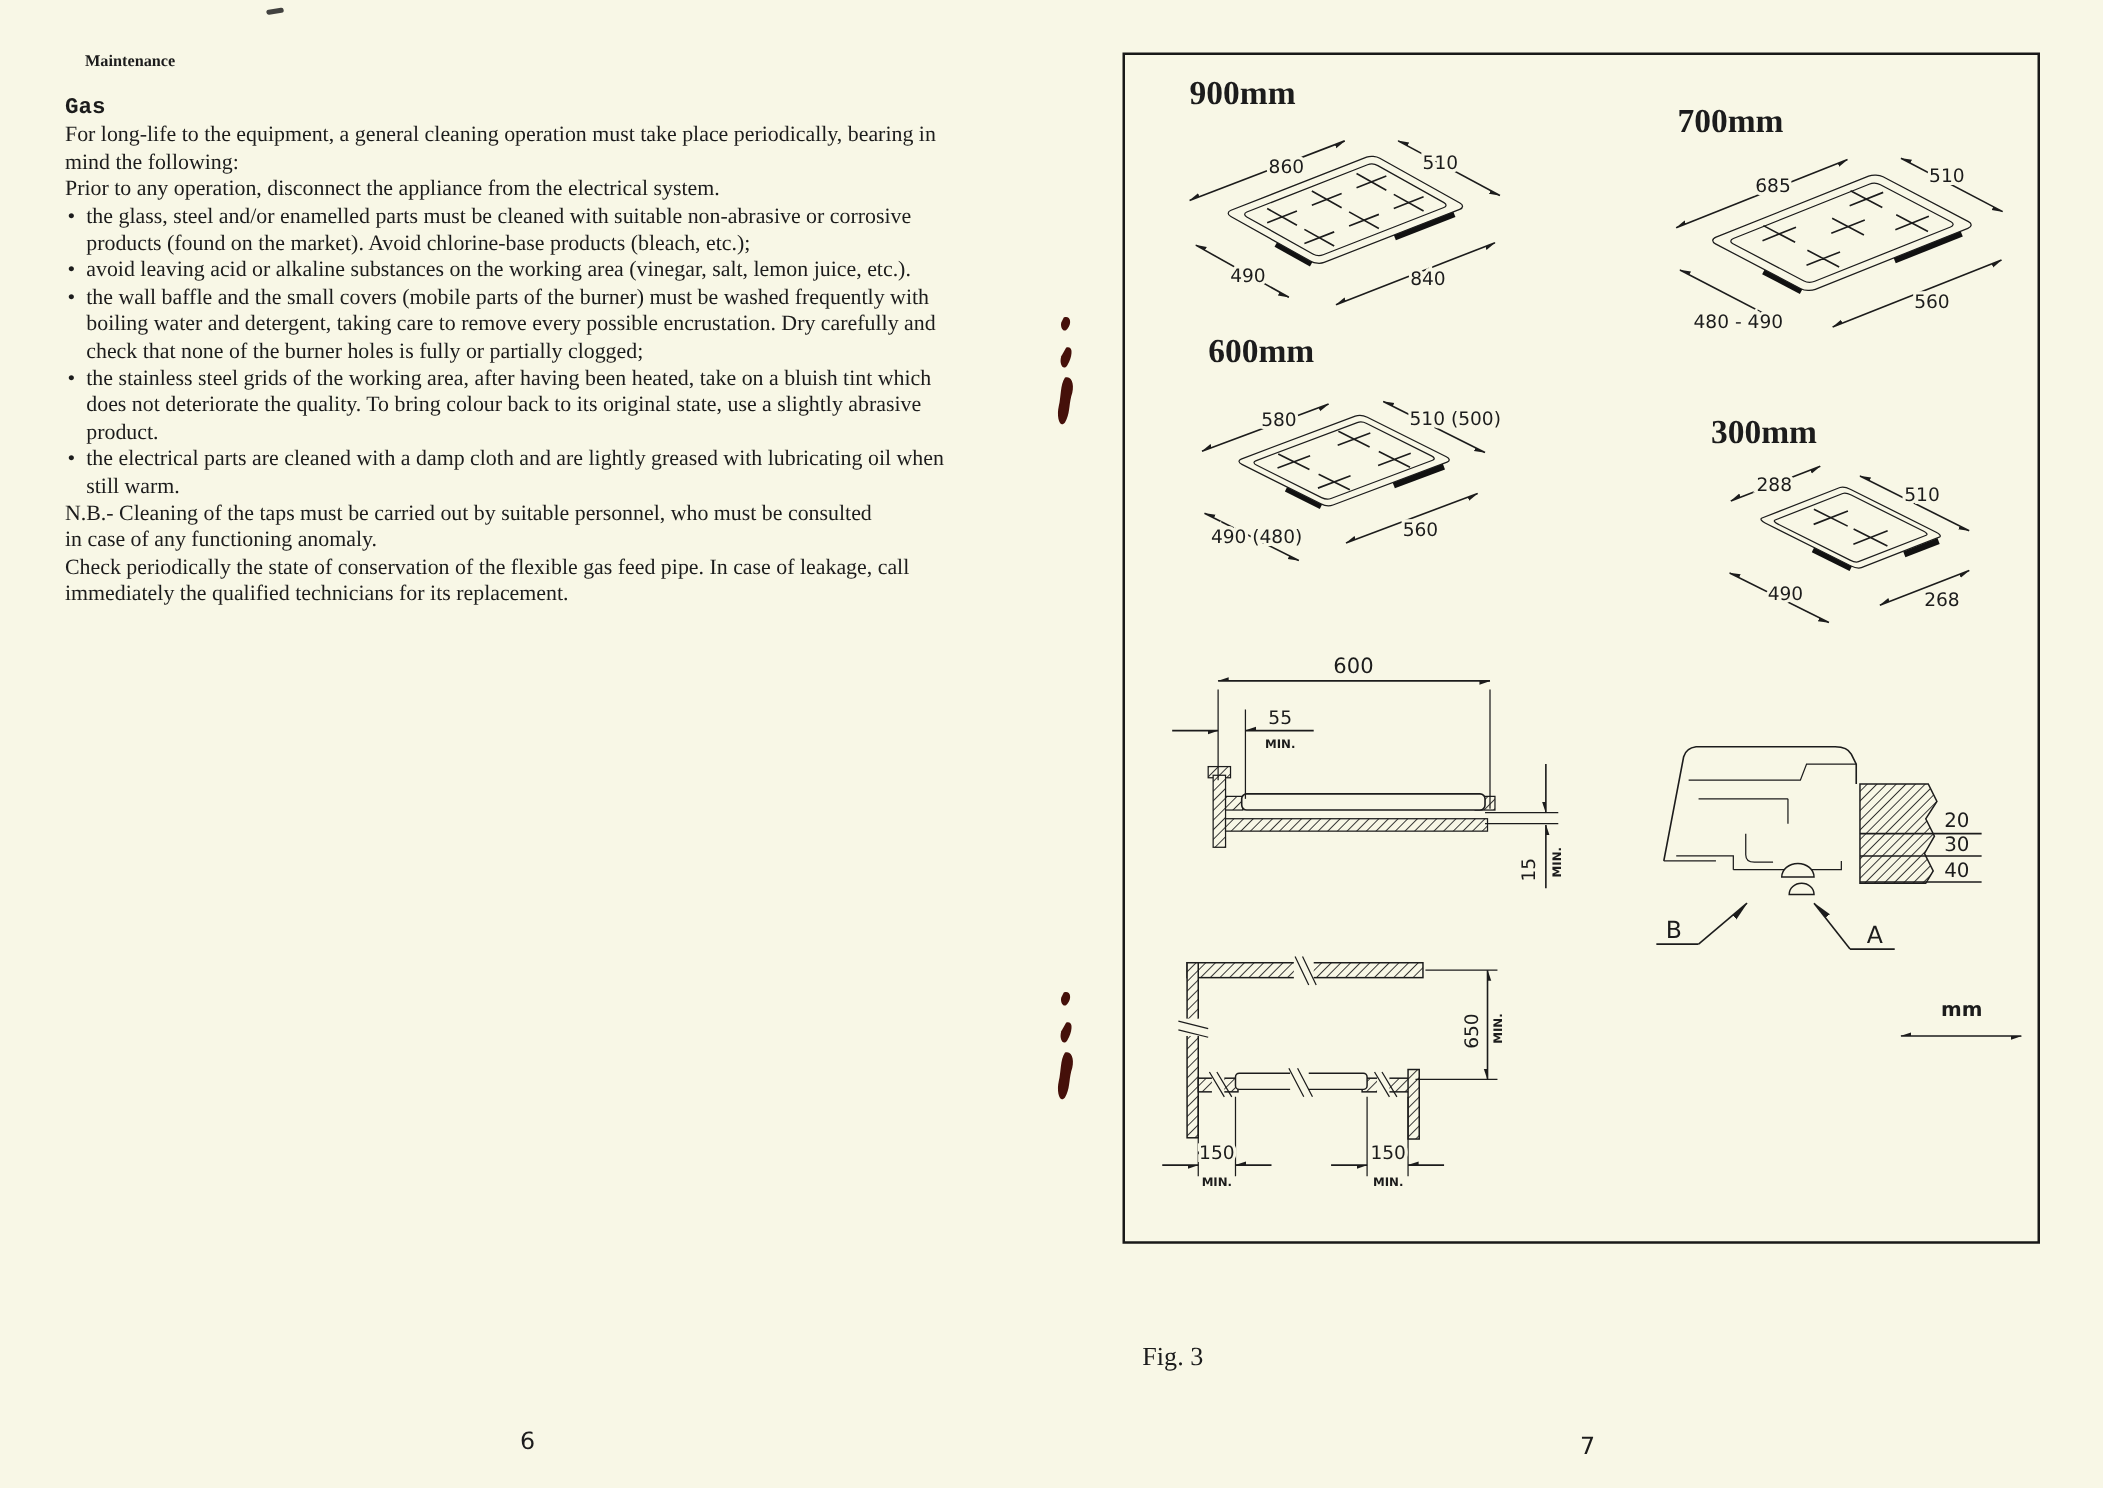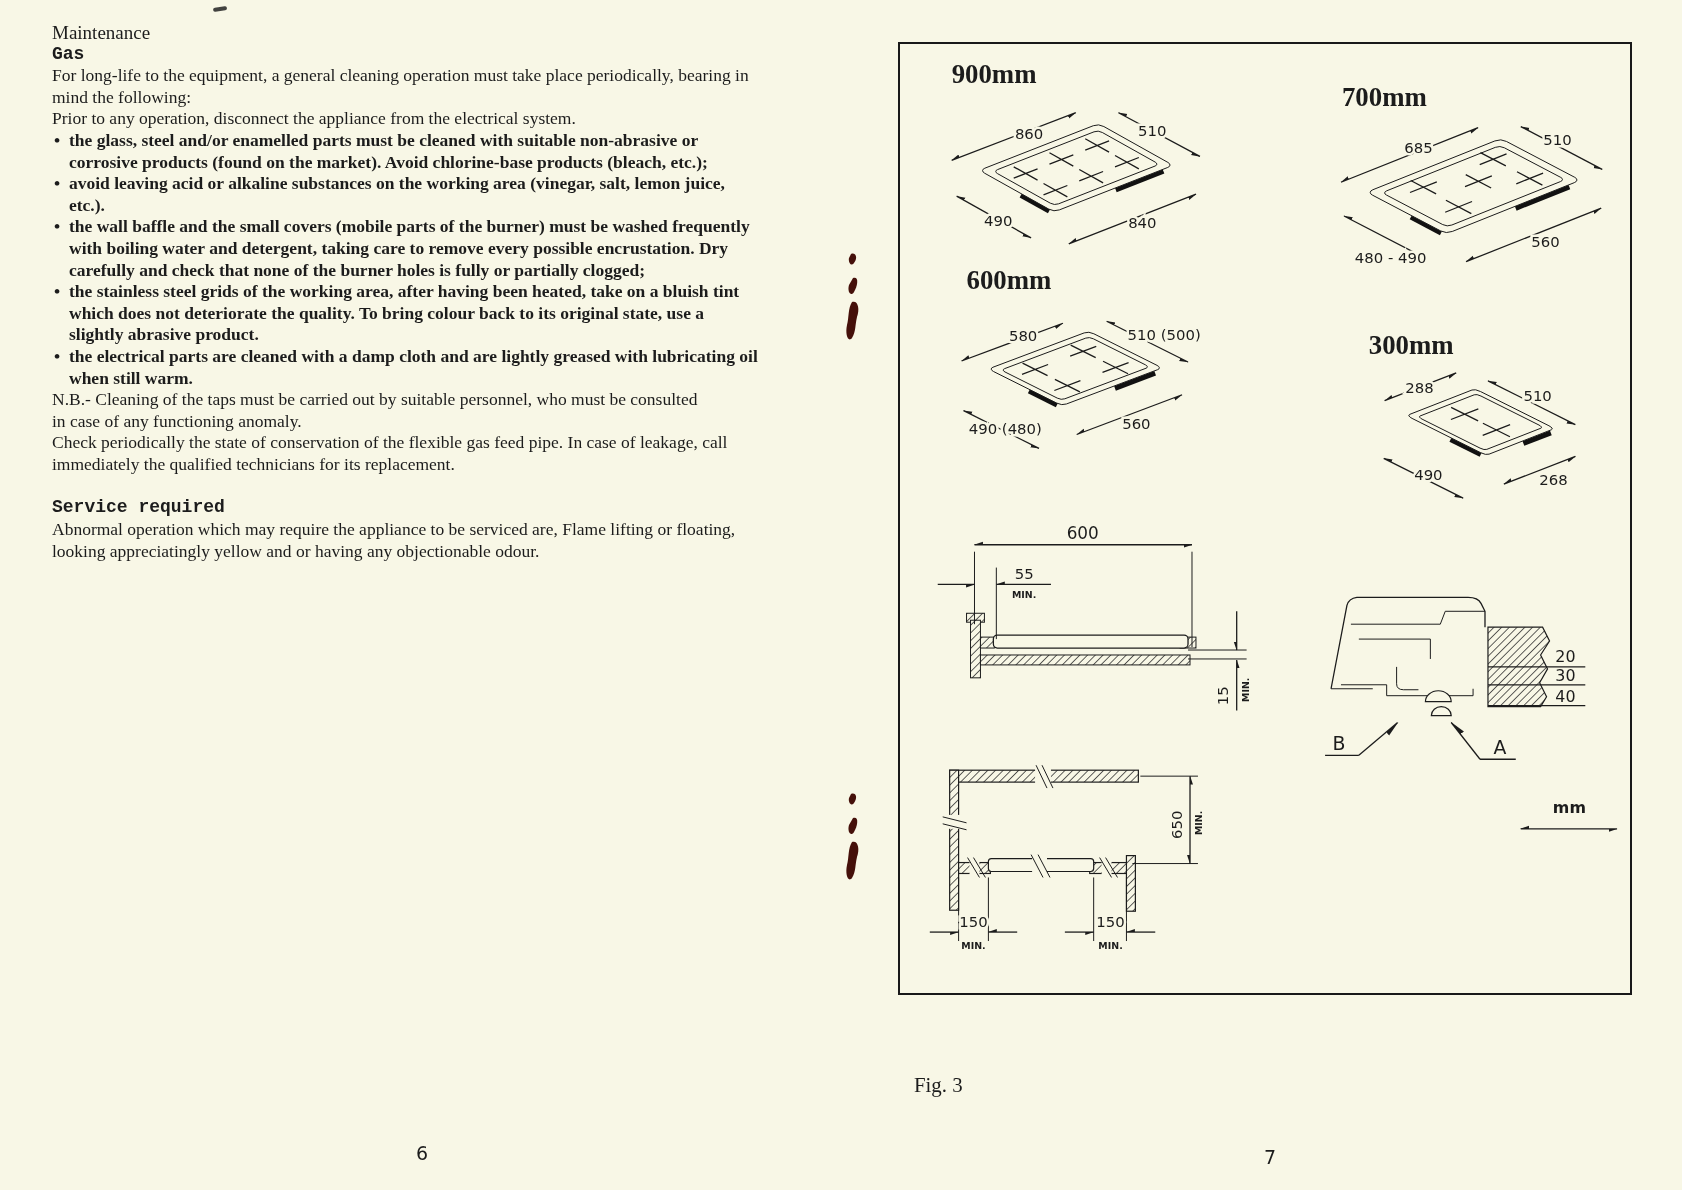--- a/index.html
+++ b/index.html
@@ -3,25 +3,25 @@
 <meta charset="utf-8">
 <style>
   html,body{margin:0;padding:0;}
   body{
     width:1682px;height:1190px;position:relative;overflow:hidden;
     background:#f8f7e6;color:#1c1c1c;
     font-family:"Liberation Serif",serif;
   }
   
   .left-text{position:absolute;left:52px;top:22px;width:706px;font-size:17.5px;line-height:21.6px;}
-  .h-main{font-size:19px;font-weight:normal;margin:0;}
+  .h-main{font-size:13px;font-weight:bold;margin:16px;}
   .h-sub{font-size:18px;font-weight:bold;margin:0;font-family:Liberation Mono, monospace;}
   .para{margin:0;}
   ul.blist{margin:0;padding:0;list-style:none;}
-  ul.blist li{position:relative;padding-left:17px;font-weight:bold;}
+  ul.blist li{position:relative;padding-left:17px;}
   ul.blist li::before{content:"\2022";position:absolute;left:2px;top:0;}
   .service-block{margin-top:22px;}
   .pagenum{position:absolute;font-family:"DejaVu Sans",sans-serif;font-size:19px;}
   .pagenum-left{left:416px;top:1142px;}
   .pagenum-right{left:1264px;top:1146px;}
   
   .figure-box{
     position:absolute;left:898px;top:42px;width:734px;height:953px;
     border:2.5px solid #191919;box-sizing:border-box;background:#f8f7e6;
   }
@@ -60,24 +60,20 @@
   <ul class="blist">
     <li>the glass, steel and/or enamelled parts must be cleaned with suitable non-abrasive or corrosive products (found on the market). Avoid chlorine-base products (bleach, etc.);</li>
     <li>avoid leaving acid or alkaline substances on the working area (vinegar, salt, lemon juice, etc.).</li>
     <li>the wall baffle and the small covers (mobile parts of the burner) must be washed frequently with boiling water and detergent, taking care to remove every possible encrustation. Dry carefully and check that none of the burner holes is fully or partially clogged;</li>
     <li>the stainless steel grids of the working area, after having been heated, take on a bluish tint which does not deteriorate the quality.  To bring colour back to its original state, use a slightly abrasive product.</li>
     <li>the electrical parts are cleaned with a damp cloth and are lightly greased with lubricating oil when still warm.</li>
   </ul>
   <p class="para">N.B.- Cleaning of the taps must be carried out by suitable personnel, who must be consulted</p>
   <p class="para">in case of any functioning anomaly.</p>
   <p class="para">Check periodically the state of conservation of the flexible gas feed pipe.  In case of leakage, call immediately the qualified technicians for its replacement.</p>
-  <div class="service-block">
-    <p class="h-sub">Service required</p>
-    <p class="para">Abnormal operation which may require the appliance to be serviced are, Flame lifting or floating, looking appreciatingly yellow and or having any objectionable odour.</p>
-  </div>
 </div>
 
 <div class="pagenum pagenum-left">6</div>
 <div class="pagenum pagenum-right">7</div>
 
 <div class="figure-box">
 <svg viewBox="898 42 734 1076" width="729" height="1071">
   <defs>
     <pattern id="h" width="5.5" height="5.5" patternUnits="userSpaceOnUse" patternTransform="rotate(45)">
       <rect width="5.5" height="5.5" fill="#f8f7e6"></rect>

